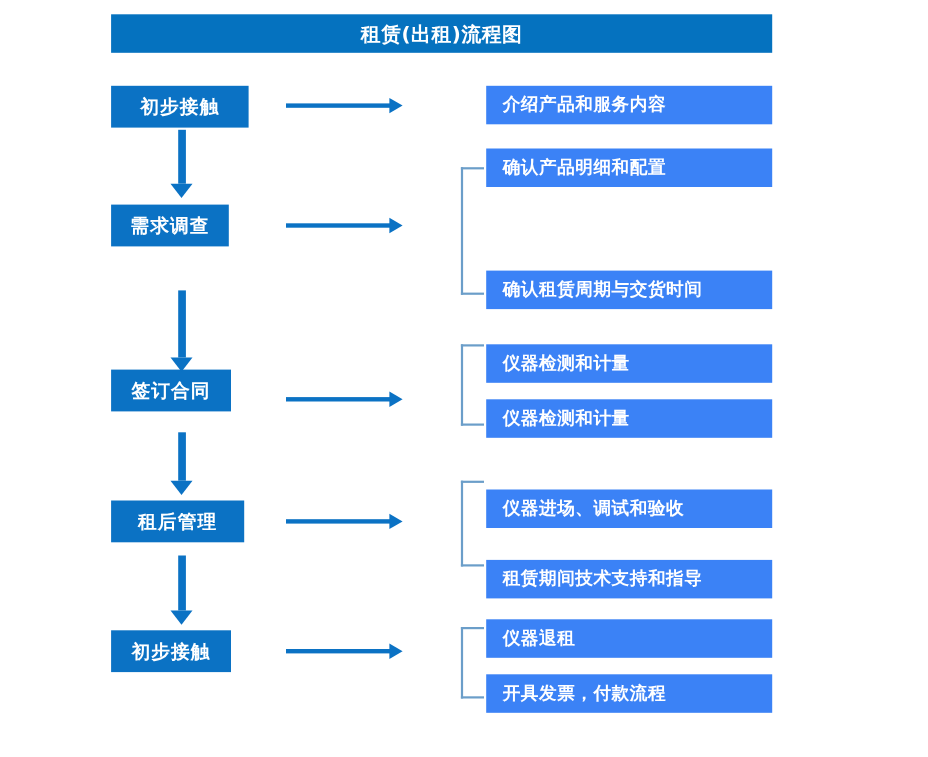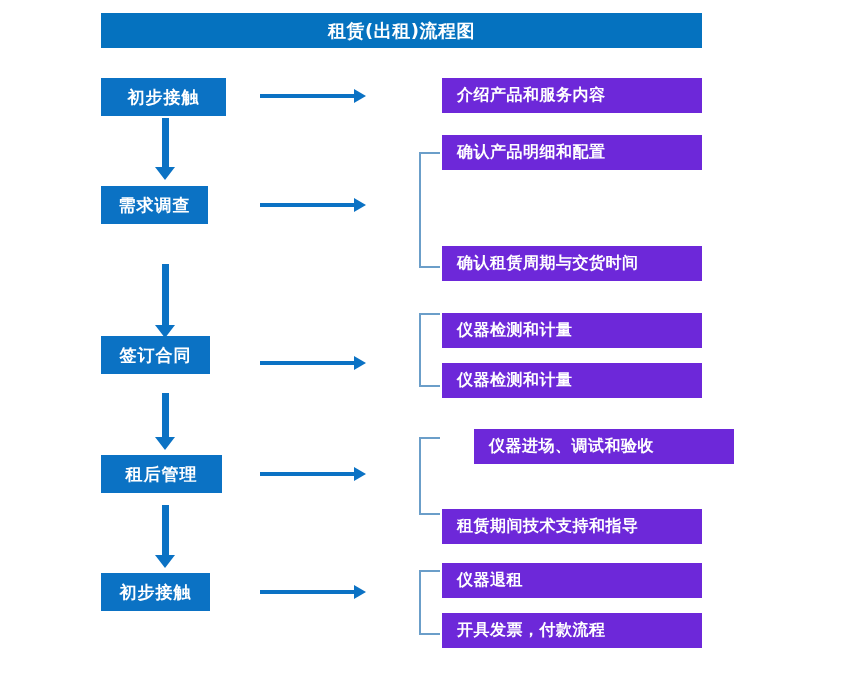--- a/index.html
+++ b/index.html
@@ -49,21 +49,21 @@
     letter-spacing: 1px;
     height: 38px;
   }
 
   
   .detail-box {
     position: absolute;
     left: 442px;
     width: 260px;
     height: 35px;
-    background: #6d28d9;
+    background: #3b82f6;
     color: #ffffff;
     font-size: 16px;
     font-weight: bold;
     display: flex;
     align-items: center;
     padding-left: 15px;
     box-sizing: border-box;
     letter-spacing: 0.5px;
   }
 
@@ -175,18 +175,18 @@
   <div class="bracket" style="top:152px; height:116px;"></div>
   <div class="bracket" style="top:313px; height:74px;"></div>
   <div class="bracket" style="top:437px; height:78px;"></div>
   <div class="bracket" style="top:570px; height:65px;"></div>
 
   <div class="detail-box" style="top:78px;">介绍产品和服务内容</div>
   <div class="detail-box" style="top:135px;font-family:Liberation Serif, serif;">确认产品明细和配置</div>
   <div class="detail-box" style="top:246px;">确认租赁周期与交货时间</div>
   <div class="detail-box" style="top:313px;">仪器检测和计量</div>
   <div class="detail-box" style="top:363px;">仪器检测和计量</div>
-  <div class="detail-box" style="top:429px;margin-left:32px;">仪器进场、调试和验收</div>
+  <div class="detail-box" style="top:445px;">仪器进场、调试和验收</div>
   <div class="detail-box" style="top:490px;margin-top:19px;">租赁期间技术支持和指导</div>
   <div class="detail-box" style="top:613px;">开具发票，付款流程</div>
   <div class="detail-box" style="top:563px;">仪器退租</div>
 
 </div>
 
 </body></html>

